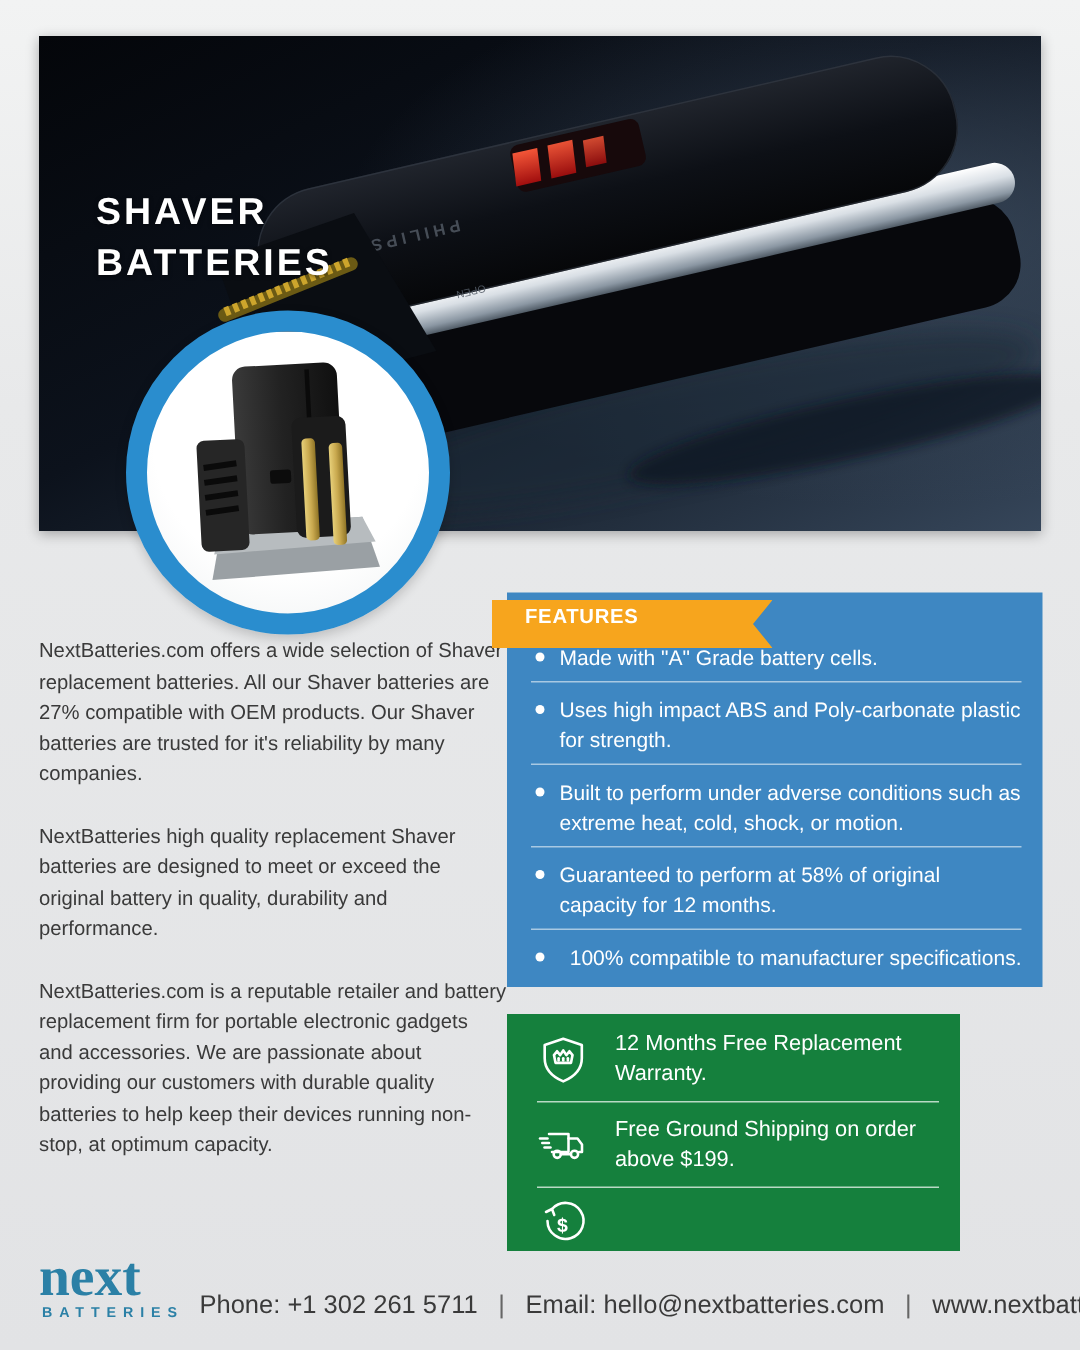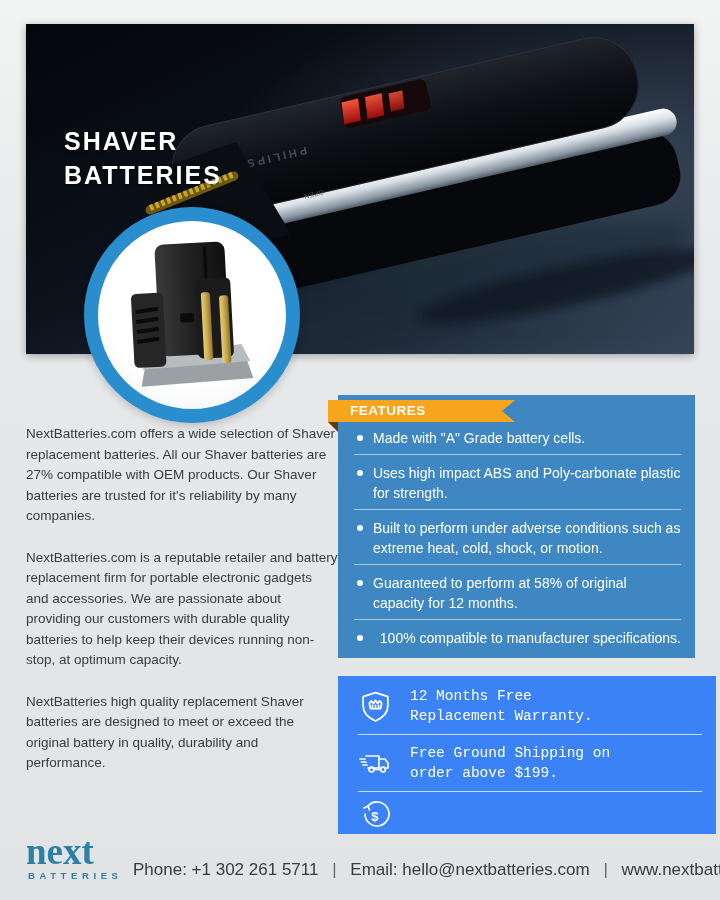--- a/index.html
+++ b/index.html
@@ -42,21 +42,21 @@
   }
   .about p{margin:0 0 21px 0;}
 
   
   .features-box{
     position:absolute;left:338px;top:395px;width:357px;height:263px;
     background:#3e87c2;box-sizing:border-box;
     padding:33px 14px 0 16px;
   }
   .ribbon{
-    position:absolute;left:-10px;top:5px;width:187px;height:22px;
+    position:absolute;left:-10px;top:5px;width:187px;height:32px;
     background:#f7a51d;color:#ffffff;font-weight:bold;font-size:13.5px;
     line-height:22px;letter-spacing:.5px;box-sizing:border-box;padding-left:22px;
     clip-path:polygon(0 0,100% 0,calc(100% - 13px) 50%,100% 100%,0 100%);
     z-index:3;
   }
   .ribbon-fold{
     position:absolute;left:-10px;top:27px;width:0;height:0;
     border-top:10px solid #5d3c08;border-left:10px solid transparent;
     z-index:2;
   }
@@ -66,22 +66,22 @@
     margin-bottom:8px;
   }
   .f-item:last-child{border-bottom:none;margin-bottom:0;text-align:right;}
   .f-item::before{
     content:'';position:absolute;left:3px;top:7px;width:6px;height:6px;
     border-radius:50%;background:#ffffff;
   }
 
   
   .guarantees-box{
-    position:absolute;left:338px;top:676px;width:378px;height:158px;
-    background:#3b82f6;box-sizing:border-box;padding:2px 14px 0 20px;font-family:Liberation Mono, monospace;
+    position:absolute;left:338px;top:676px;width:302px;height:158px;
+    background:#15803d;box-sizing:border-box;padding:2px 14px 0 20px;
   }
   .g-row{
     display:flex;align-items:center;gap:18px;
     padding:8px 0;border-bottom:1px solid rgba(255,255,255,.7);
   }
   .g-row:last-child{border-bottom:none;}
   .g-icon{flex:0 0 34px;display:flex;align-items:center;justify-content:center;}
   .g-text{color:#ffffff;font-size:14.5px;line-height:20px;max-width:218px;}
 
   
@@ -204,22 +204,22 @@
 
         <rect x="104" y="72" width="9" height="68" rx="3" fill="url(#goldGrad)"></rect>
         <rect x="122" y="76" width="9" height="68" rx="3" fill="url(#goldGrad)"></rect>
         <rect x="82" y="92" width="14" height="9" rx="2" fill="#0c0c0c"></rect>
       </g>
     </svg>
   </div>
 
   <div class="about">
     <p>NextBatteries.com offers a wide selection of Shaver replacement batteries. All our Shaver batteries are 27% compatible with OEM products. Our Shaver batteries are trusted for it's reliability by many companies.</p>
+    <p>NextBatteries high quality replacement Shaver batteries are designed to meet or exceed the original battery in quality, durability and performance.</p>
     <p>NextBatteries.com is a reputable retailer and battery replacement firm for portable electronic gadgets and accessories. We are passionate about providing our customers with durable quality batteries to help keep their devices running non-stop, at optimum capacity.</p>
-    <p>NextBatteries high quality replacement Shaver batteries are designed to meet or exceed the original battery in quality, durability and performance.</p>
   </div>
 
   <div class="features-box">
     <div class="ribbon">FEATURES</div>
     <div class="ribbon-fold"></div>
     <div class="f-item">Made with "A" Grade battery cells.</div>
     <div class="f-item">Uses high impact ABS and Poly-carbonate plastic for strength.</div>
     <div class="f-item">Built to perform under adverse conditions such as extreme heat, cold, shock, or motion.</div>
     <div class="f-item">Guaranteed to perform at 58% of original capacity for 12 months.</div>
     <div class="f-item">100% compatible to manufacturer specifications.</div>

